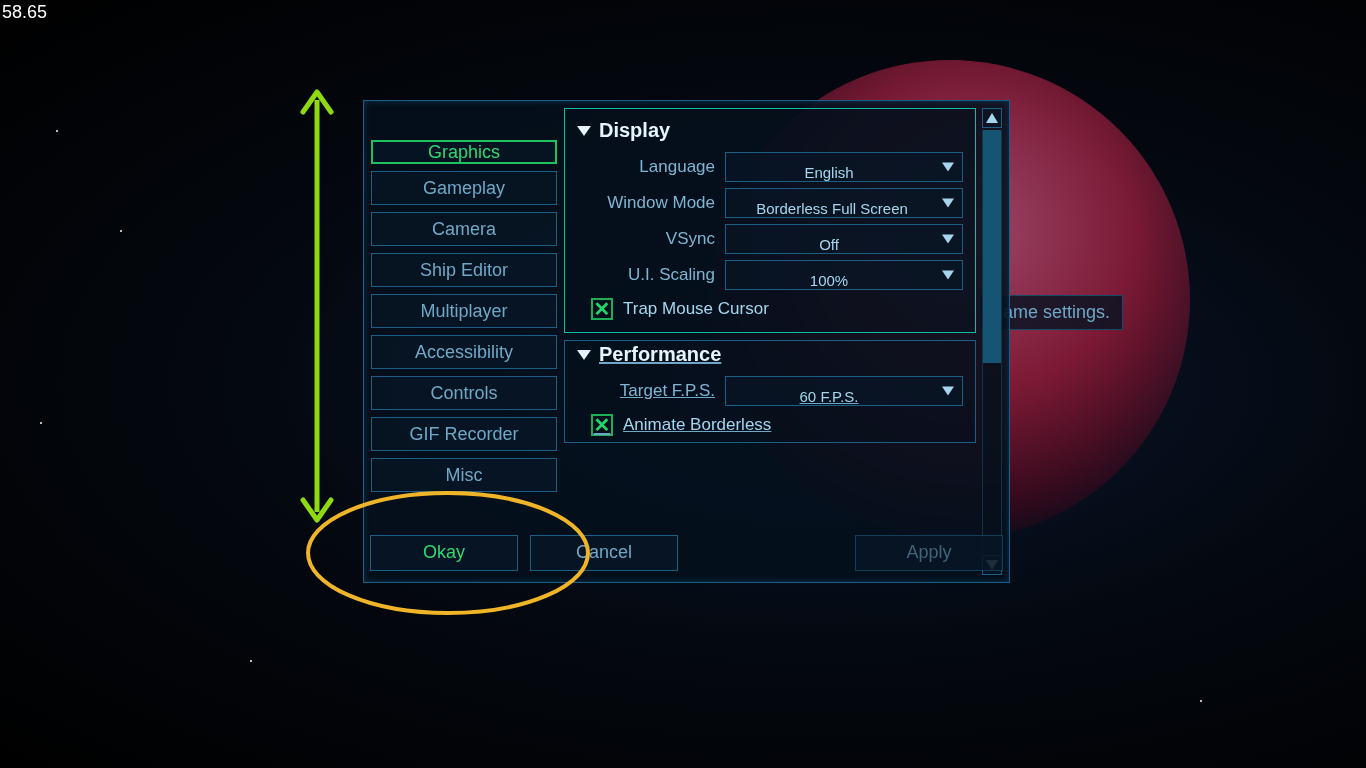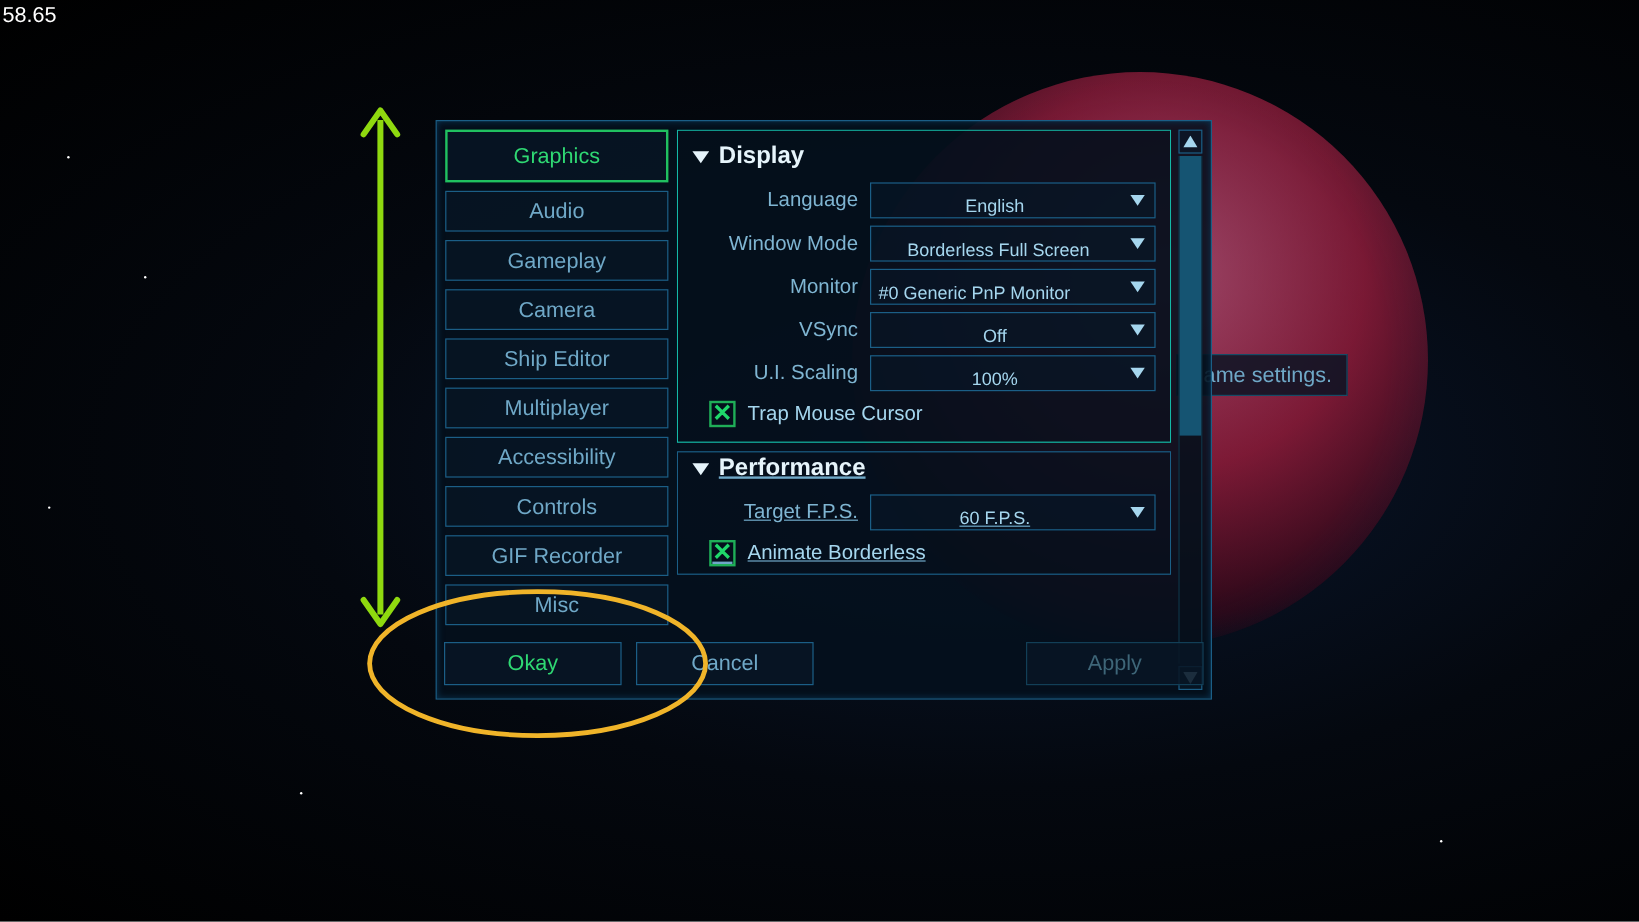--- a/index.html
+++ b/index.html
@@ -55,21 +55,22 @@
     border: 1px solid #1b5e86;
     background: rgba(8,24,40,.6);
     color: #6fa8c7;
     font-size: 18px;
     display: flex; align-items: center; justify-content: center;
     cursor: pointer;
   }
   .tab.active {
     border: 2px solid #20c060;
     color: #2fd873;
-    height: 44px;
+    height: 24px;
+    margin-top: 32px;
   }
   .content-wrap { flex: 1; display: flex; margin-left: 7px; }
   .content {
     flex: 1;
     display: flex; flex-direction: column;
     gap: 7px;
     overflow: hidden;
     position: relative;
   }
   .scrollbar {
@@ -216,21 +217,20 @@
 <div class="star" style="top:700px;left:1200px"></div>
 <div class="planet"></div>
 
 <div class="fps">58.65</div>
 
 <div class="tooltip">game settings.</div>
 
 <div class="panel">
   <div class="sidebar">
     <div class="tab active">Graphics</div>
-    <div class="tab">Audio</div>
     <div class="tab">Gameplay</div>
     <div class="tab">Camera</div>
     <div class="tab">Ship Editor</div>
     <div class="tab">Multiplayer</div>
     <div class="tab">Accessibility</div>
     <div class="tab">Controls</div>
     <div class="tab">GIF Recorder</div>
     <div class="tab">Misc</div>
   </div>
 
@@ -252,27 +252,20 @@
         </div>
 
         <div class="row">
           <div class="row-label">Window Mode</div>
           <div class="select left-align" style="justify-content:center">
             <span>Borderless Full Screen</span>
             <span class="tri"></span>
           </div>
         </div>
 
-        <div class="row">
-          <div class="row-label">Monitor</div>
-          <div class="select left-align">
-            <span>#0 Generic PnP Monitor</span>
-            <span class="tri"></span>
-          </div>
-        </div>
 
         <div class="row">
           <div class="row-label">VSync</div>
           <div class="select">
             <span>Off</span>
             <span class="tri"></span>
           </div>
         </div>
 
         <div class="row">

